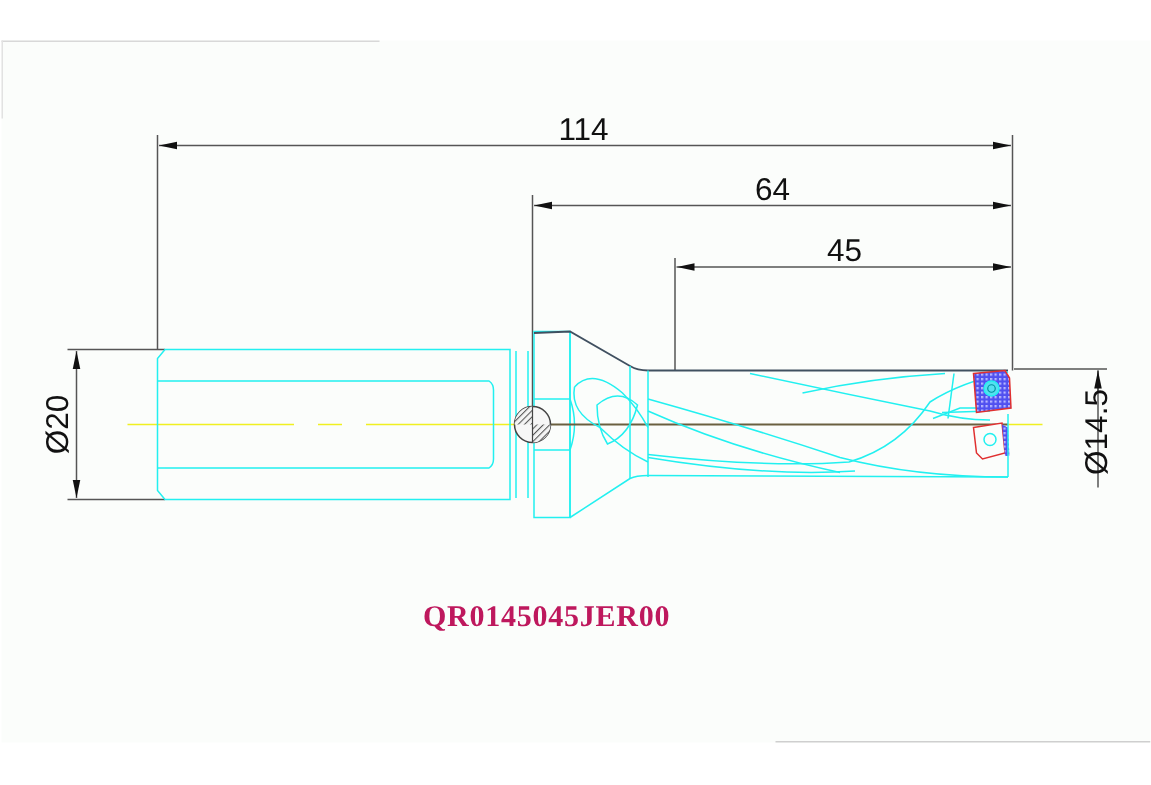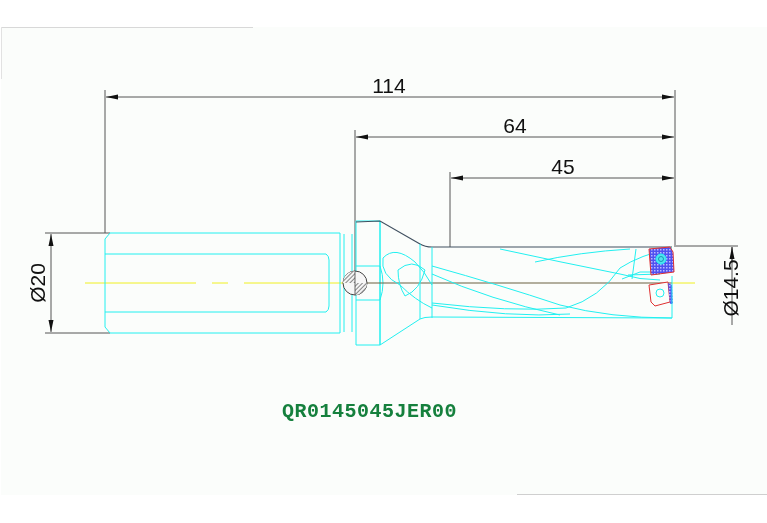--- a/index.html
+++ b/index.html
@@ -3,21 +3,21 @@
 <meta charset="utf-8">
 <style>
   html, body { margin:0; padding:0; background:#ffffff; }
   body { width:767px; height:523px; position:relative; overflow:hidden; font-family:"Liberation Sans", sans-serif; }
   .sheet { position:absolute; left:1px; top:27px; width:766px; height:468px; background:#fbfdfb; }
   .sheet-top-border { position:absolute; left:1px; top:27px; width:252px; height:1px; background:#d8d8d8; }
   .sheet-left-border { position:absolute; left:1px; top:27px; width:1px; height:52px; background:#e2e2e2; }
   .sheet-bottom-border { position:absolute; left:517px; top:494px; width:250px; height:1px; background:#cfcfcf; }
   svg.drawing { position:absolute; left:0; top:0; }
   .dim-text { font-family:"Liberation Sans", sans-serif; font-size:21px; fill:#111; }
-  .part-no { position:absolute; left:282px; top:400px; font-size:20px; font-weight:bold; color:#15803d; letter-spacing:0.5px; font-family:Liberation Mono, monospace; }
+  .part-no { position:absolute; left:282px; top:400px; font-size:20px; font-weight:bold; color:#be185d; letter-spacing:0.5px; font-family:Liberation Serif, serif; }
 </style>
 </head>
 <body>
 
 <div class="sheet"></div>
 <div class="sheet-top-border"></div>
 <div class="sheet-left-border"></div>
 <div class="sheet-bottom-border"></div>
 
 <svg class="drawing" width="767" height="523" viewBox="0 0 767 523">

